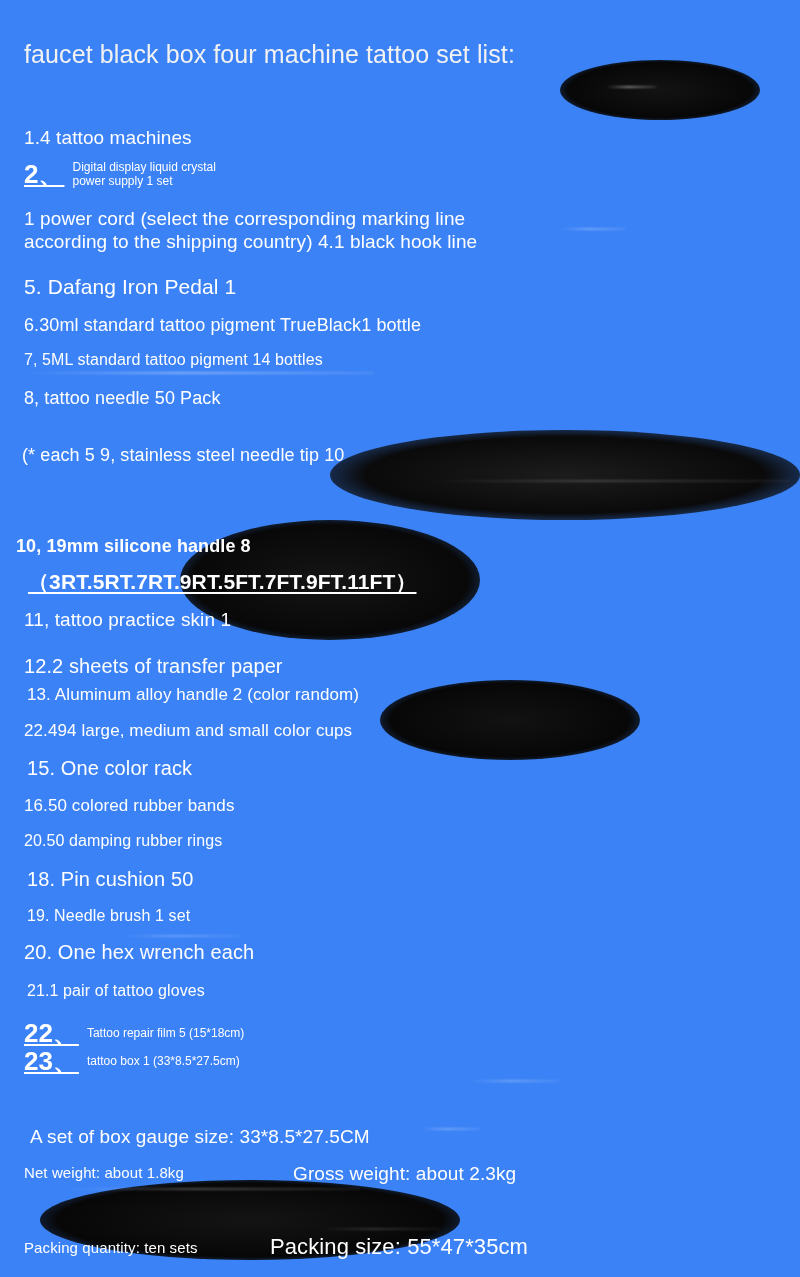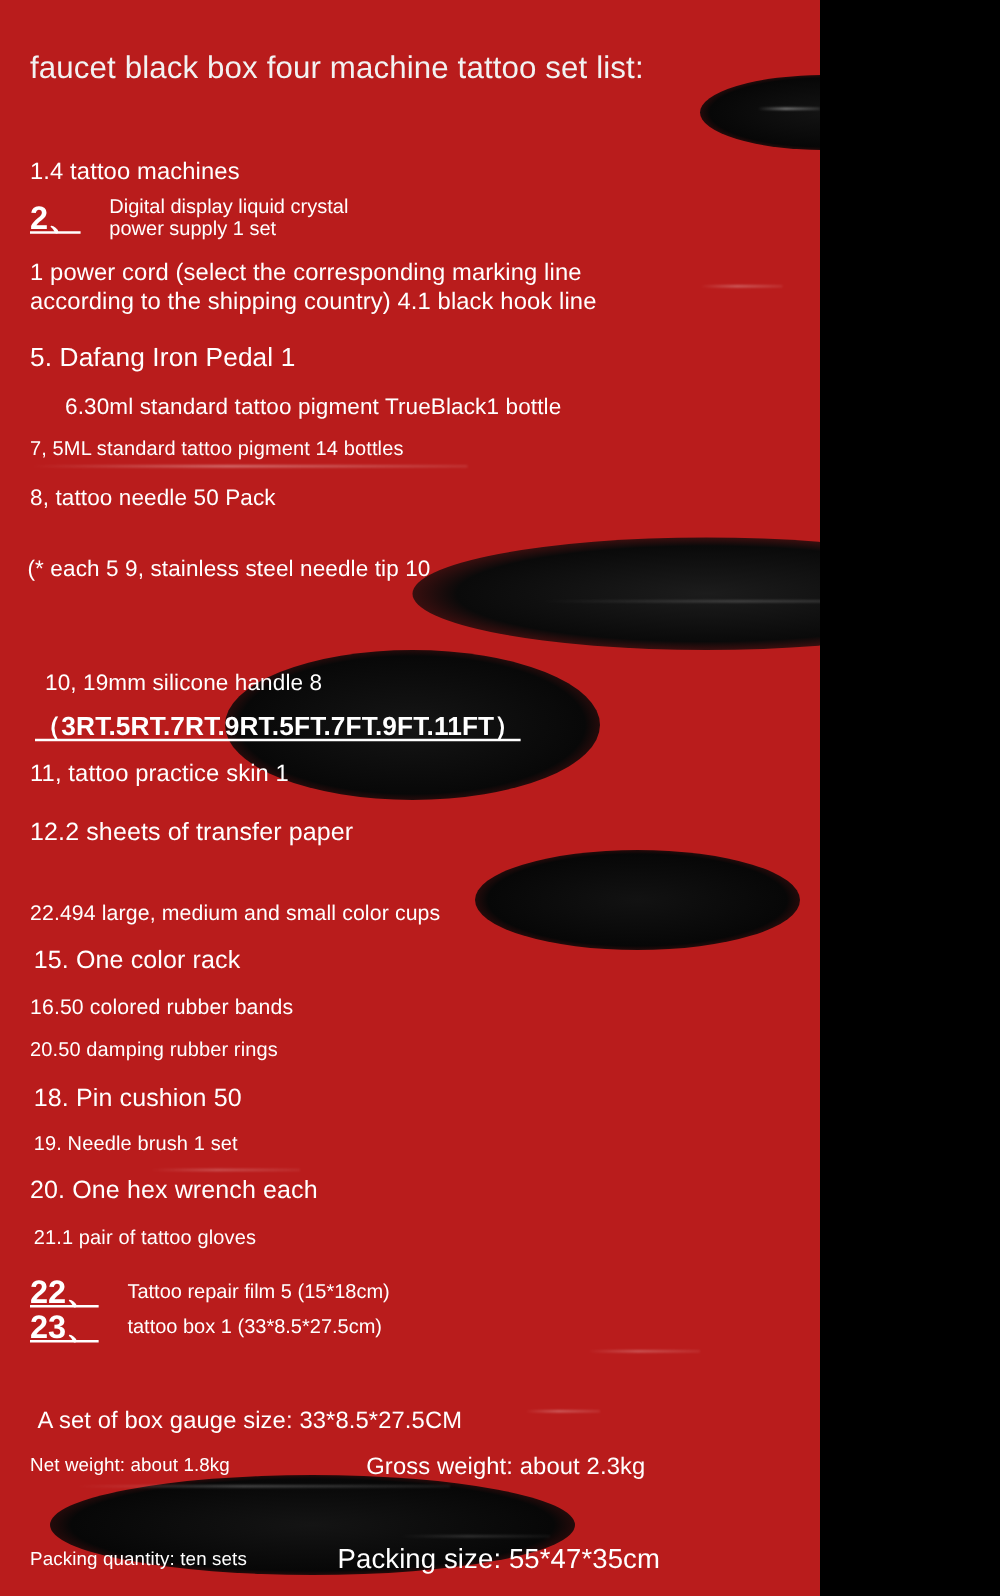--- a/index.html
+++ b/index.html
@@ -10,23 +10,23 @@
   body {
     width: 800px;
     height: 1277px;
     position: relative;
     overflow: hidden;
     font-family: "Liberation Sans", sans-serif;
     color: #ffffff;
   }
   .page {
     position: relative;
-    width: 656px;
+    width: 800px;
     height: 1277px;
-    background: #b91c1c;
+    background: #3b82f6;
     overflow: hidden;
   }
   
   .blotch {
     position: absolute;
     border-radius: 50%;
     pointer-events: none;
   }
   .b1 { left: 330px; top: 430px; width: 470px; height: 90px; background: radial-gradient(ellipse at center, #1c1c1c 0%, #0a0a0a 60%, rgba(0,0,0,0) 100%); }
   .b2 { left: 180px; top: 520px; width: 300px; height: 120px; background: radial-gradient(ellipse at center, #151515 0%, #080808 65%, rgba(0,0,0,0) 100%); }
@@ -80,23 +80,23 @@
     text-decoration: underline;
     text-underline-offset: 2px;
   }
   .stack {
     position: absolute;
     display: flex;
     align-items: center;
   }
   .stack .two-line {
     display: inline-block;
-    font-size: 16px;
+    font-size: 12px;
     line-height: 1.12;
-    margin-left: 23px;
+    margin-left: 8px;
     white-space: pre-line;
   }
 </style>
 </head>
 <body>
 
 <div class="page">
 
   <div class="blotch b1"></div>
   <div class="blotch b2"></div>
@@ -121,31 +121,32 @@
   <div class="stack" style="left:24px; top:157px;">
     <span class="num-big">2、</span>
     <span class="two-line">Digital display liquid crystal
 power supply 1 set</span>
   </div>
 
   <div class="line t19" style="left:24px; top:208px;">1 power cord (select the corresponding marking line</div>
   <div class="line t19" style="left:24px; top:231px;text-align:right;">according to the shipping country) 4.1 black hook line</div>
 
   <div class="line t21" style="left:24px; top:275px;">5. Dafang Iron Pedal 1</div>
-  <div class="line t18" style="left:24px; top:315px;margin-left:28px;">6.30ml standard tattoo pigment TrueBlack1 bottle</div>
+  <div class="line t18" style="left:24px; top:315px;">6.30ml standard tattoo pigment TrueBlack1 bottle</div>
   <div class="line t16" style="left:24px; top:351px;">7, 5ML standard tattoo pigment 14 bottles</div>
   <div class="line t18" style="left:24px; top:388px;">8, tattoo needle 50 Pack</div>
 
   <div class="line t18" style="left:22px; top:445px;">(* each 5 9, stainless steel needle tip 10</div>
 
-  <div class="line t18" style="left:36px; top:536px;">10, 19mm silicone handle 8</div>
+  <div class="line t18" style="left:16px; top:536px;font-weight:bold;">10, 19mm silicone handle 8</div>
   <div class="line t21 bold ul" style="left:28px; top:570px;">（3RT.5RT.7RT.9RT.5FT.7FT.9FT.11FT）</div>
 
   <div class="line t19" style="left:24px; top:609px;">11, tattoo practice skin 1</div>
   <div class="line t20" style="left:24px; top:655px;text-align:right;">12.2 sheets of transfer paper</div>
+  <div class="line t17" style="left:27px; top:685px;">13. Aluminum alloy handle 2 (color random)</div>
   <div class="line t17" style="left:24px; top:721px;">22.494 large, medium and small color cups</div>
   <div class="line t20" style="left:27px; top:757px;">15. One color rack</div>
   <div class="line t17" style="left:24px; top:796px;">16.50 colored rubber bands</div>
   <div class="line t16" style="left:24px; top:832px;">20.50 damping rubber rings</div>
   <div class="line t20" style="left:27px; top:868px;">18. Pin cushion 50</div>
   <div class="line t16" style="left:27px; top:907px;">19. Needle brush 1 set</div>
   <div class="line t20" style="left:24px; top:941px;">20. One hex wrench each</div>
   <div class="line t16" style="left:27px; top:982px;">21.1 pair of tattoo gloves</div>
 
   <div class="stack" style="left:24px; top:1016px;">

